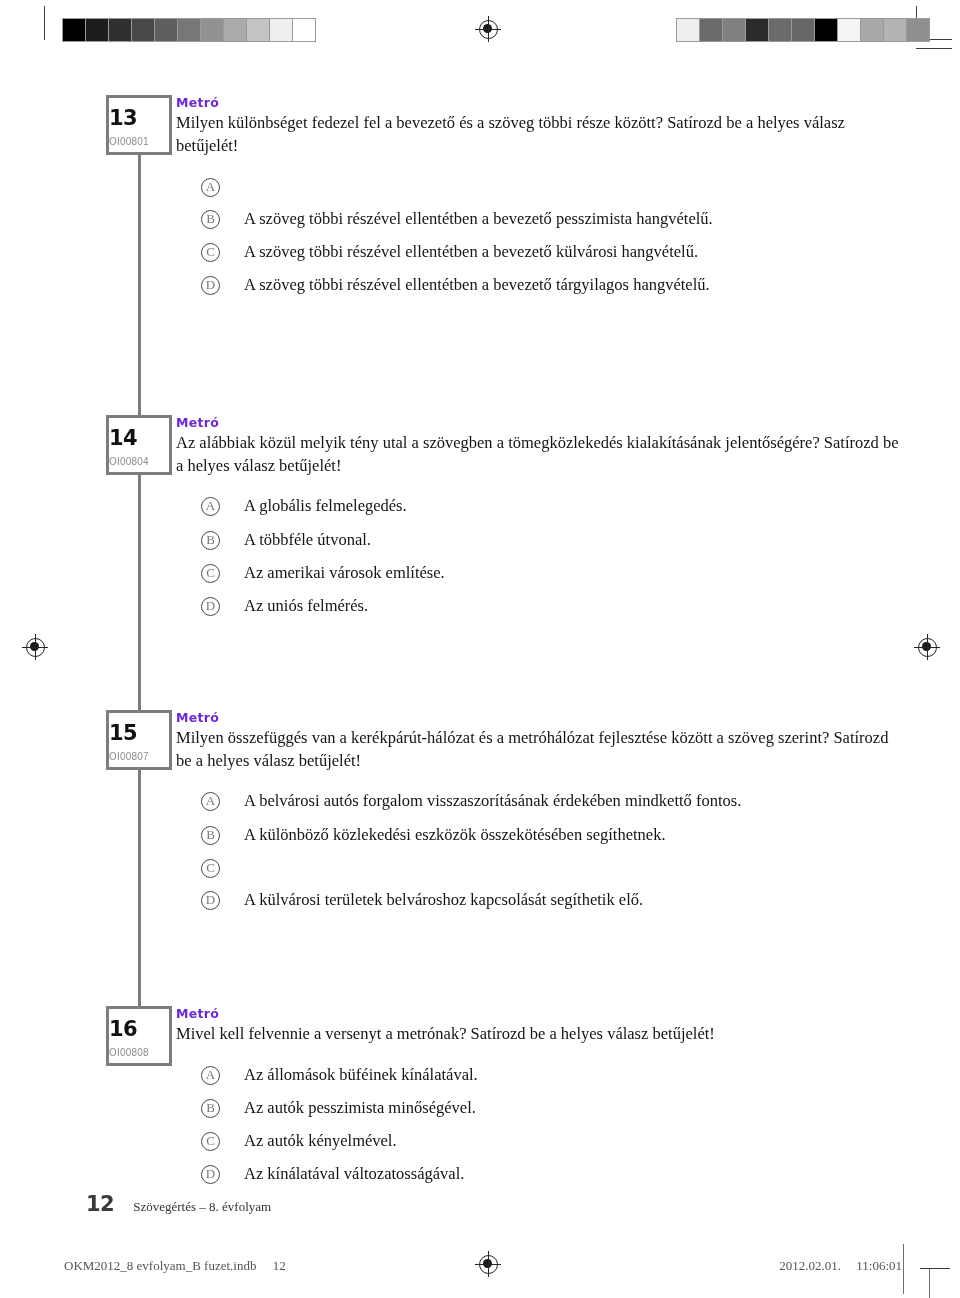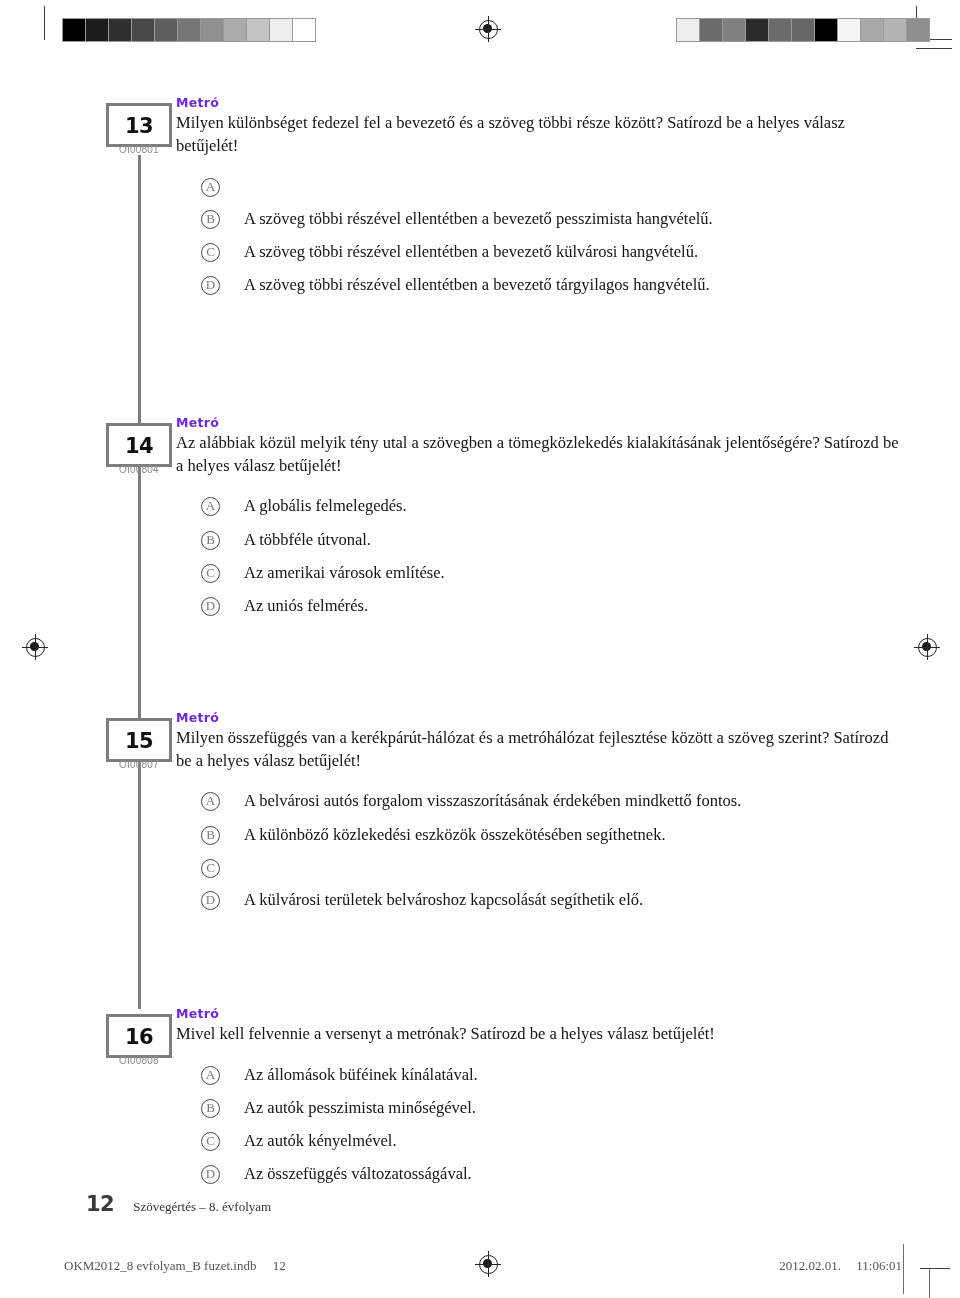--- a/index.html
+++ b/index.html
@@ -108,27 +108,26 @@
     padding-left: 176px;
     padding-right: 60px;
     margin-bottom: 0;
   }
 
   .qbox {
     position: absolute;
     left: 106px;
     top: 0;
     width: 66px;
-    height: 44px;
+    height: 60px;
     border: 3px solid #7d7d7d;
     background: #ffffff;
     box-sizing: border-box;
-    text-align: center;
+    text-align: left;
     z-index: 2;
-    margin-top: 8px;
   }
   .qnum {
     font-family: "DejaVu Sans", sans-serif;
     font-weight: bold;
     font-size: 21px;
     line-height: 1;
     margin-top: 10px;
     color: #111111;
     letter-spacing: -0.5px;
   }
@@ -375,21 +374,21 @@
           <div class="option">
             <span class="bubble">B</span>
             <span class="otext">Az autók pesszimista minőségével.</span>
           </div>
           <div class="option">
             <span class="bubble">C</span>
             <span class="otext">Az autók kényelmével.</span>
           </div>
           <div class="option">
             <span class="bubble">D</span>
-            <span class="otext">Az összefüggés változatosságával.</span>
+            <span class="otext">Az kínálatával változatosságával.</span>
           </div>
         </div>
       </div>
     </div>
 </div>
 
 <div class="footer">
   <span class="footer-page">12</span>
   <span class="footer-label">Szövegértés – 8. évfolyam</span>
 </div>

